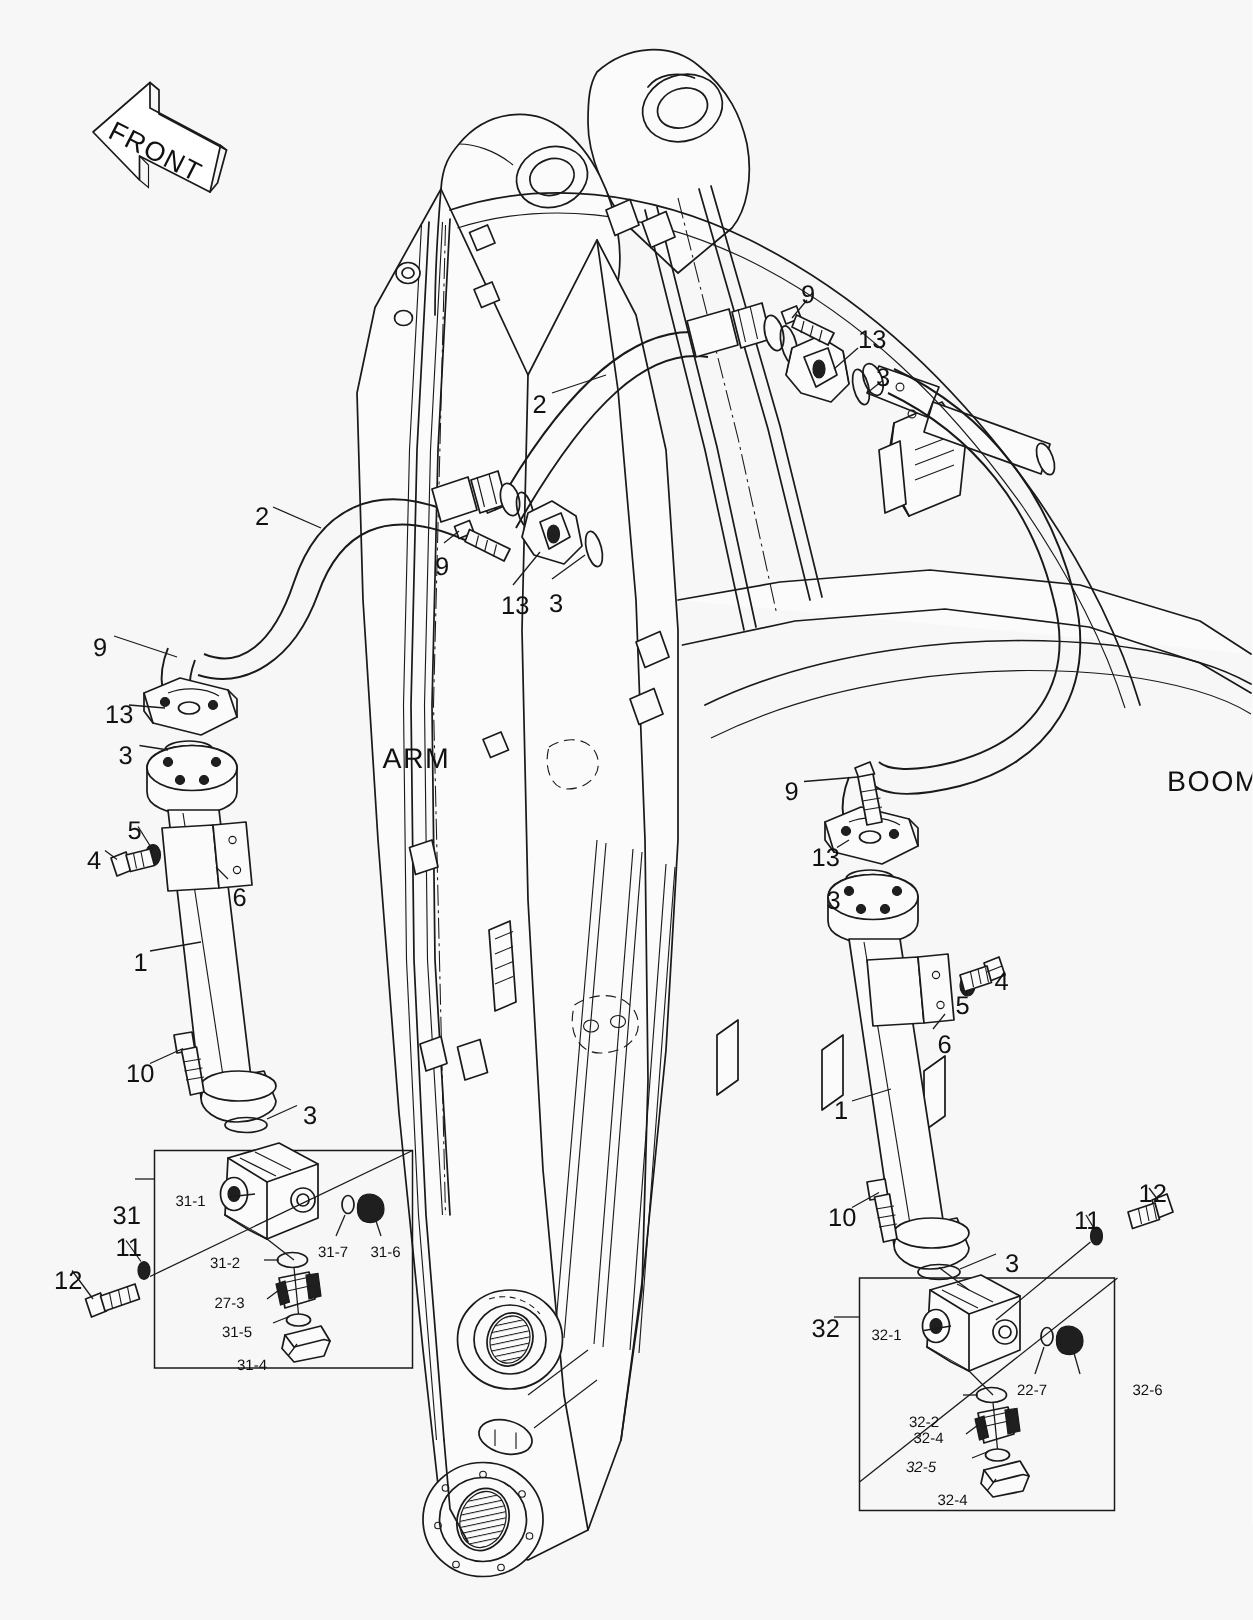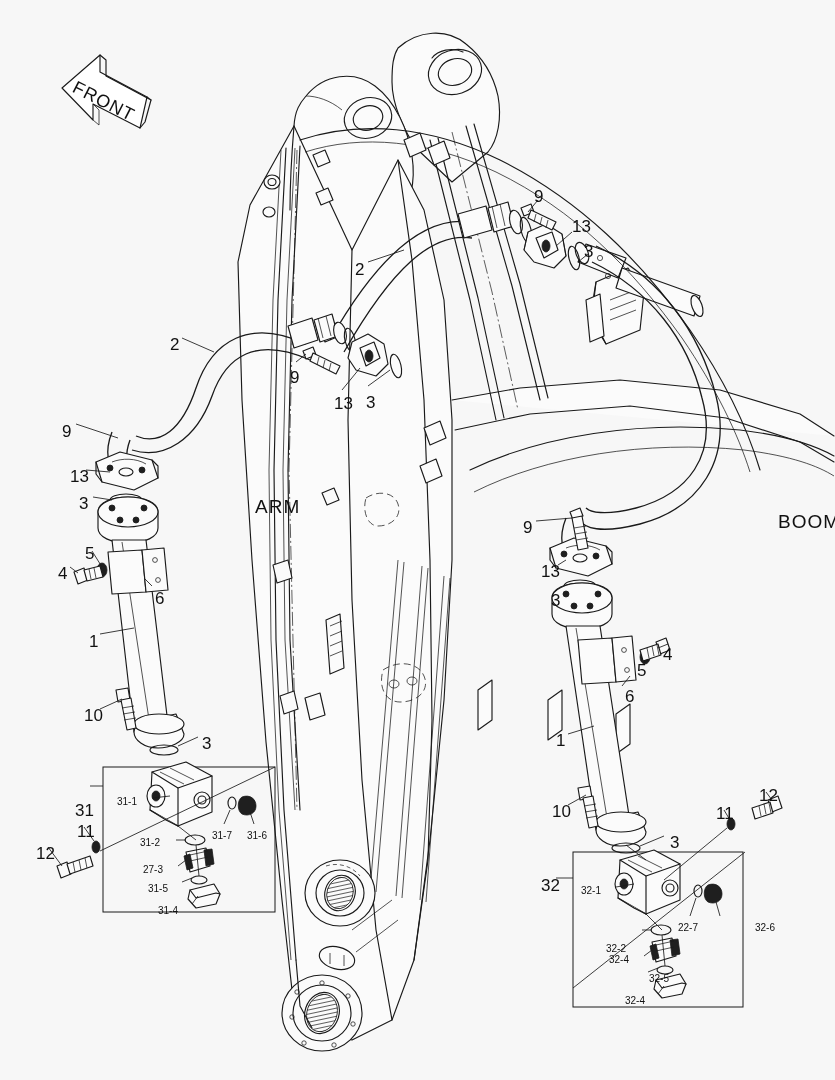--- a/index.html
+++ b/index.html
@@ -511,18 +511,18 @@
       <span class="lbl sub" style="left: 212px; top: 831px;">31-7</span>
       <span class="lbl sub" style="left: 247px; top: 831px;">31-6</span>
       <span class="lbl sub" style="left: 143px; top: 865px;">27-3</span>
       <span class="lbl sub" style="left: 148px; top: 884px;">31-5</span>
       <span class="lbl sub" style="left: 158px; top: 906px;">31-4</span>
       <span class="lbl sub" style="left: 581px; top: 886px;">32-1</span>
       <span class="lbl sub" style="left: 606px; top: 928px; margin-top: 16px;">32-2</span>
       <span class="lbl sub" style="left: 678px; top: 923px;">22-7</span>
       <span class="lbl sub" style="left: 712px; top: 923px; margin-left: 43px;">32-6</span>
       <span class="lbl sub" style="left: 609px; top: 955px;">32-4</span>
-      <span class="lbl sub" style="left: 649px; top: 974px;">32-5</span>
+      <span class="lbl sub" style="left: 604px; top: 974px; font-style: italic;">32-5</span>
       <span class="lbl sub" style="left: 625px; top: 996px;">32-4</span>
       <span class="lbl big" style="left: 78px; top: 78px; transform: rotate(27deg); transform-origin: left top; letter-spacing: 1px;">FRONT</span>
     </div>
 
 </div>
 
 </body></html>

